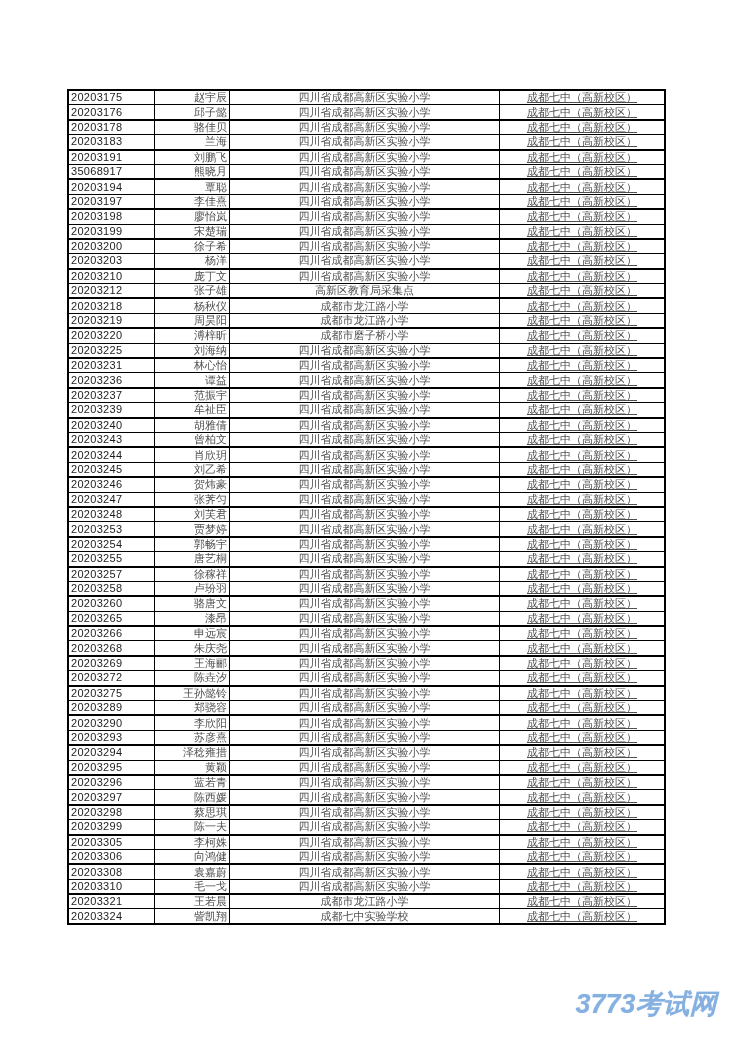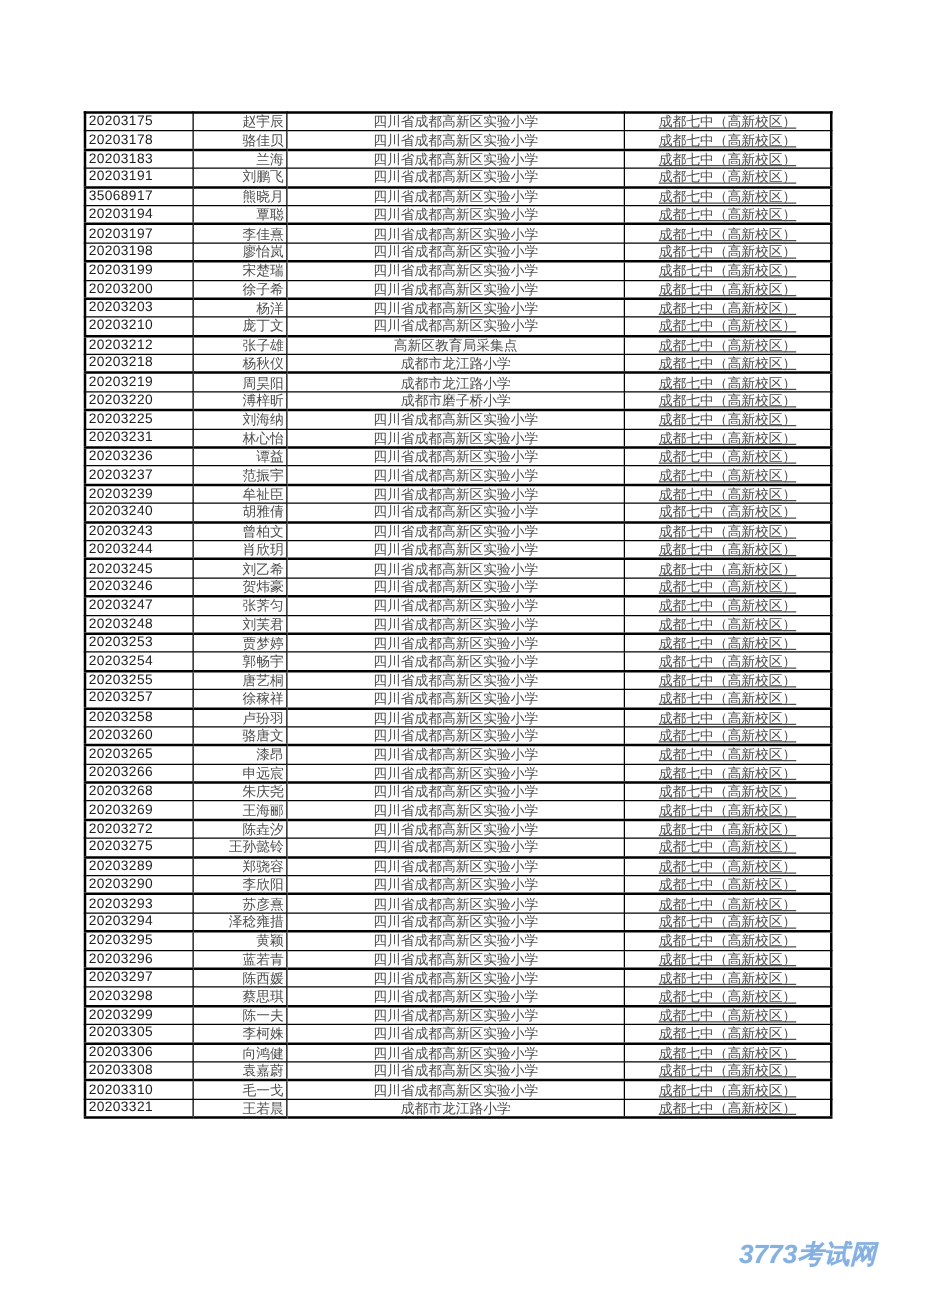--- a/index.html
+++ b/index.html
@@ -74,21 +74,21 @@
   .watermark {
     position: absolute;
     left: 548px;
     top: 990px;
     width: 196px;
     text-align: center;
     user-select: none;
   }
   .wm-title {
     font-family: "Liberation Sans", sans-serif;
-    font-size: 21px;
+    font-size: 27px;
     line-height: 28px;
     font-weight: bold;
     font-style: italic;
     color: #86b0e0;
     text-shadow: 0 0 1px #b5d1ef;
     white-space: nowrap;
   }
   .wm-url {
     font-family: "Liberation Sans", sans-serif;
     font-size: 16px;
@@ -107,20 +107,26 @@
   <div class="table-wrap">
     <table class="admission">
       <tbody>
           <tr>
             <td class="col-id">20203175</td>
             <td class="col-name">赵宇辰</td>
             <td class="col-school">四川省成都高新区实验小学</td>
             <td class="col-destination">成都七中（高新校区）</td>
           </tr>
           <tr>
+            <td class="col-id">20203176</td>
+            <td class="col-name">邱子懿</td>
+            <td class="col-school">四川省成都高新区实验小学</td>
+            <td class="col-destination">成都七中（高新校区）</td>
+          </tr>
+          <tr>
             <td class="col-id">20203178</td>
             <td class="col-name">骆佳贝</td>
             <td class="col-school">四川省成都高新区实验小学</td>
             <td class="col-destination">成都七中（高新校区）</td>
           </tr>
           <tr>
             <td class="col-id">20203183</td>
             <td class="col-name">兰海</td>
             <td class="col-school">四川省成都高新区实验小学</td>
             <td class="col-destination">成都七中（高新校区）</td>
@@ -422,20 +428,26 @@
           <tr>
             <td class="col-id">20203310</td>
             <td class="col-name">毛一戈</td>
             <td class="col-school">四川省成都高新区实验小学</td>
             <td class="col-destination">成都七中（高新校区）</td>
           </tr>
           <tr>
             <td class="col-id">20203321</td>
             <td class="col-name">王若晨</td>
             <td class="col-school">成都市龙江路小学</td>
+            <td class="col-destination">成都七中（高新校区）</td>
+          </tr>
+          <tr>
+            <td class="col-id">20203324</td>
+            <td class="col-name">訾凯翔</td>
+            <td class="col-school">成都七中实验学校</td>
             <td class="col-destination">成都七中（高新校区）</td>
           </tr>
         </tbody>
     </table>
   </div>
 
   <div class="watermark">
     <div class="wm-title">3773考试网</div>
   </div>
 

